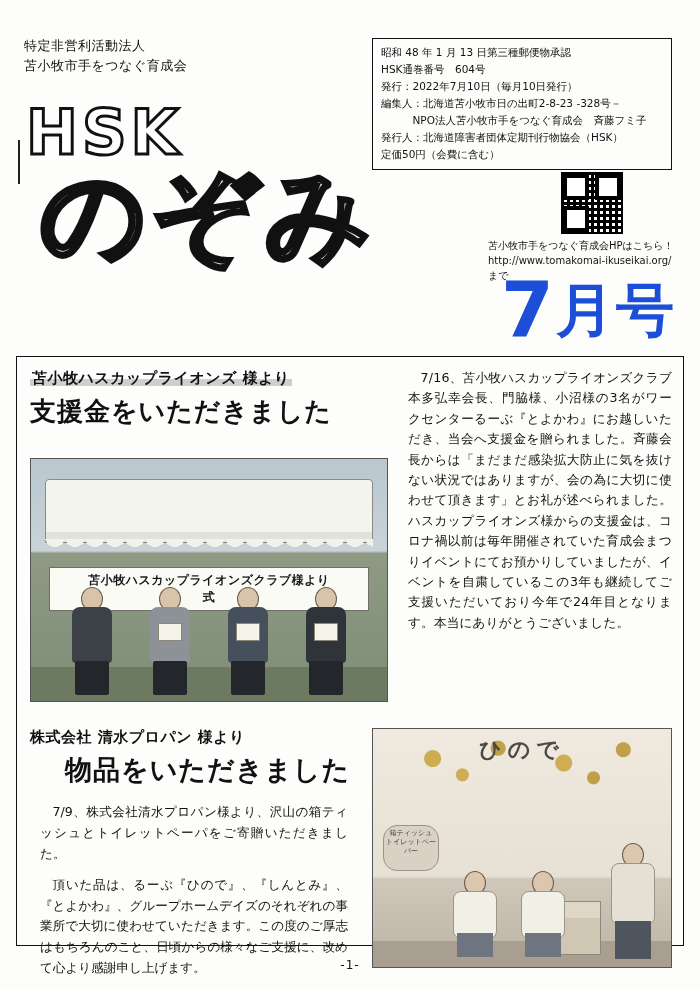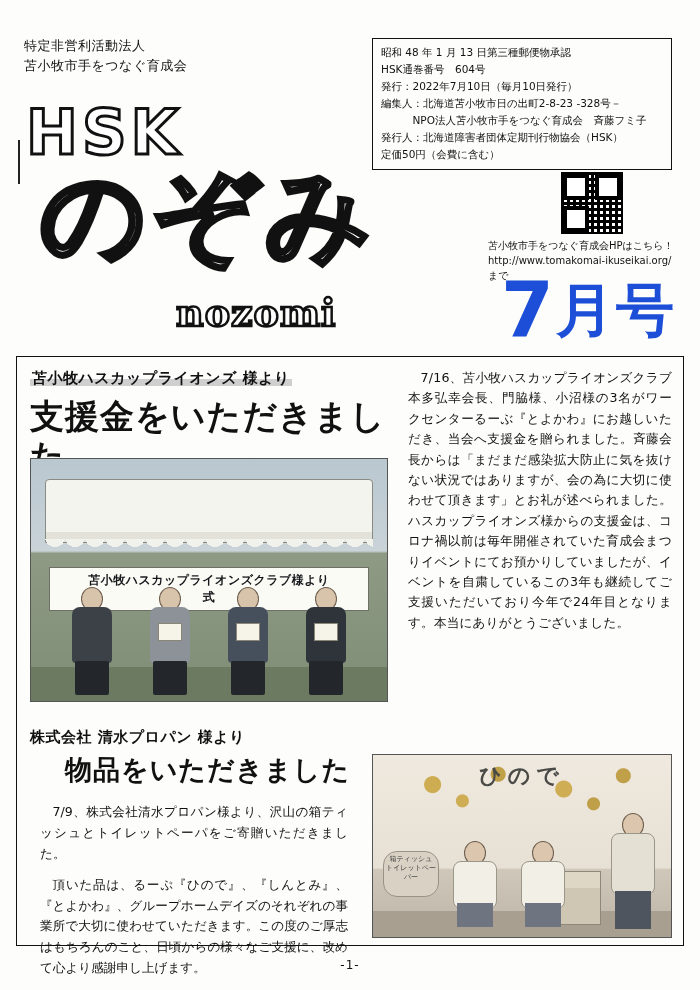--- a/index.html
+++ b/index.html
@@ -185,21 +185,21 @@
     margin: 0 0 6px 0;
     letter-spacing: 0.5px;
     position: relative;
     display: inline-block;
   }
   .headline-small .hl {
     background: linear-gradient(transparent 58%, #cfcfcf 58%, #cfcfcf 92%, transparent 92%);
     padding: 0 2px;
   }
   .headline-big {
-    font-size: 34px;
+    font-size: 26px;
     font-weight: bold;
     margin: 2px 0 10px 0;
     letter-spacing: 1px;
     line-height: 1.18;
   }
 
   .body-text {
     font-size: 12.6px;
     line-height: 1.62;
     text-align: justify;
@@ -335,26 +335,25 @@
     text-align: justify;
   }
   .sec2-body p { margin: 10px; text-indent: 1em; }
 
   
   .photo2 {
     position: absolute;
     left: 372px;
     top: 728px;
     width: 300px;
-    height: 184px;
+    height: 240px;
     border: 1px solid #555;
     box-sizing: border-box;
     overflow: hidden;
     background: linear-gradient(#efe9df 0%, #e7e0d4 62%, #cfc7b9 63%, #bdb4a6 100%);
-    margin-top: 26px;
   }
   .wall-deco {
     position: absolute;
     left: 0; right: 0; top: 0; height: 74px;
     background:
       radial-gradient(circle at 20% 40%, #c8a23a 8px, transparent 9px),
       radial-gradient(circle at 42% 26%, #b8942f 7px, transparent 8px),
       radial-gradient(circle at 64% 46%, #caa43d 8px, transparent 9px),
       radial-gradient(circle at 84% 28%, #b8942f 7px, transparent 8px),
       radial-gradient(circle at 30% 62%, #caa43d 6px, transparent 7px),
@@ -454,21 +453,20 @@
   <div class="qr-wrap">
     <div class="qr">
       <div class="qr-inner"></div>
     </div>
   </div>
   <div class="qr-caption" style="white-space:pre-line;">苫小牧市手をつなぐ育成会HPはこちら！
 http://www.tomakomai-ikuseikai.org/ まで</div>
 
   <div class="logo-hsk">HSK</div>
   <div class="logo-nozomi-jp">のぞみ</div>
-  <div class="logo-nozomi-en">nozomi</div>
   <div class="issue-month">
     <span class="num">7</span><span>月号</span>
   </div>
 
   <div class="frame"></div>
 
   <div class="col-left">
     <div class="headline-small"><span class="hl">苫小牧ハスカップライオンズ 様より</span></div>
     <div class="headline-big">支援金をいただきました</div>
   </div>

